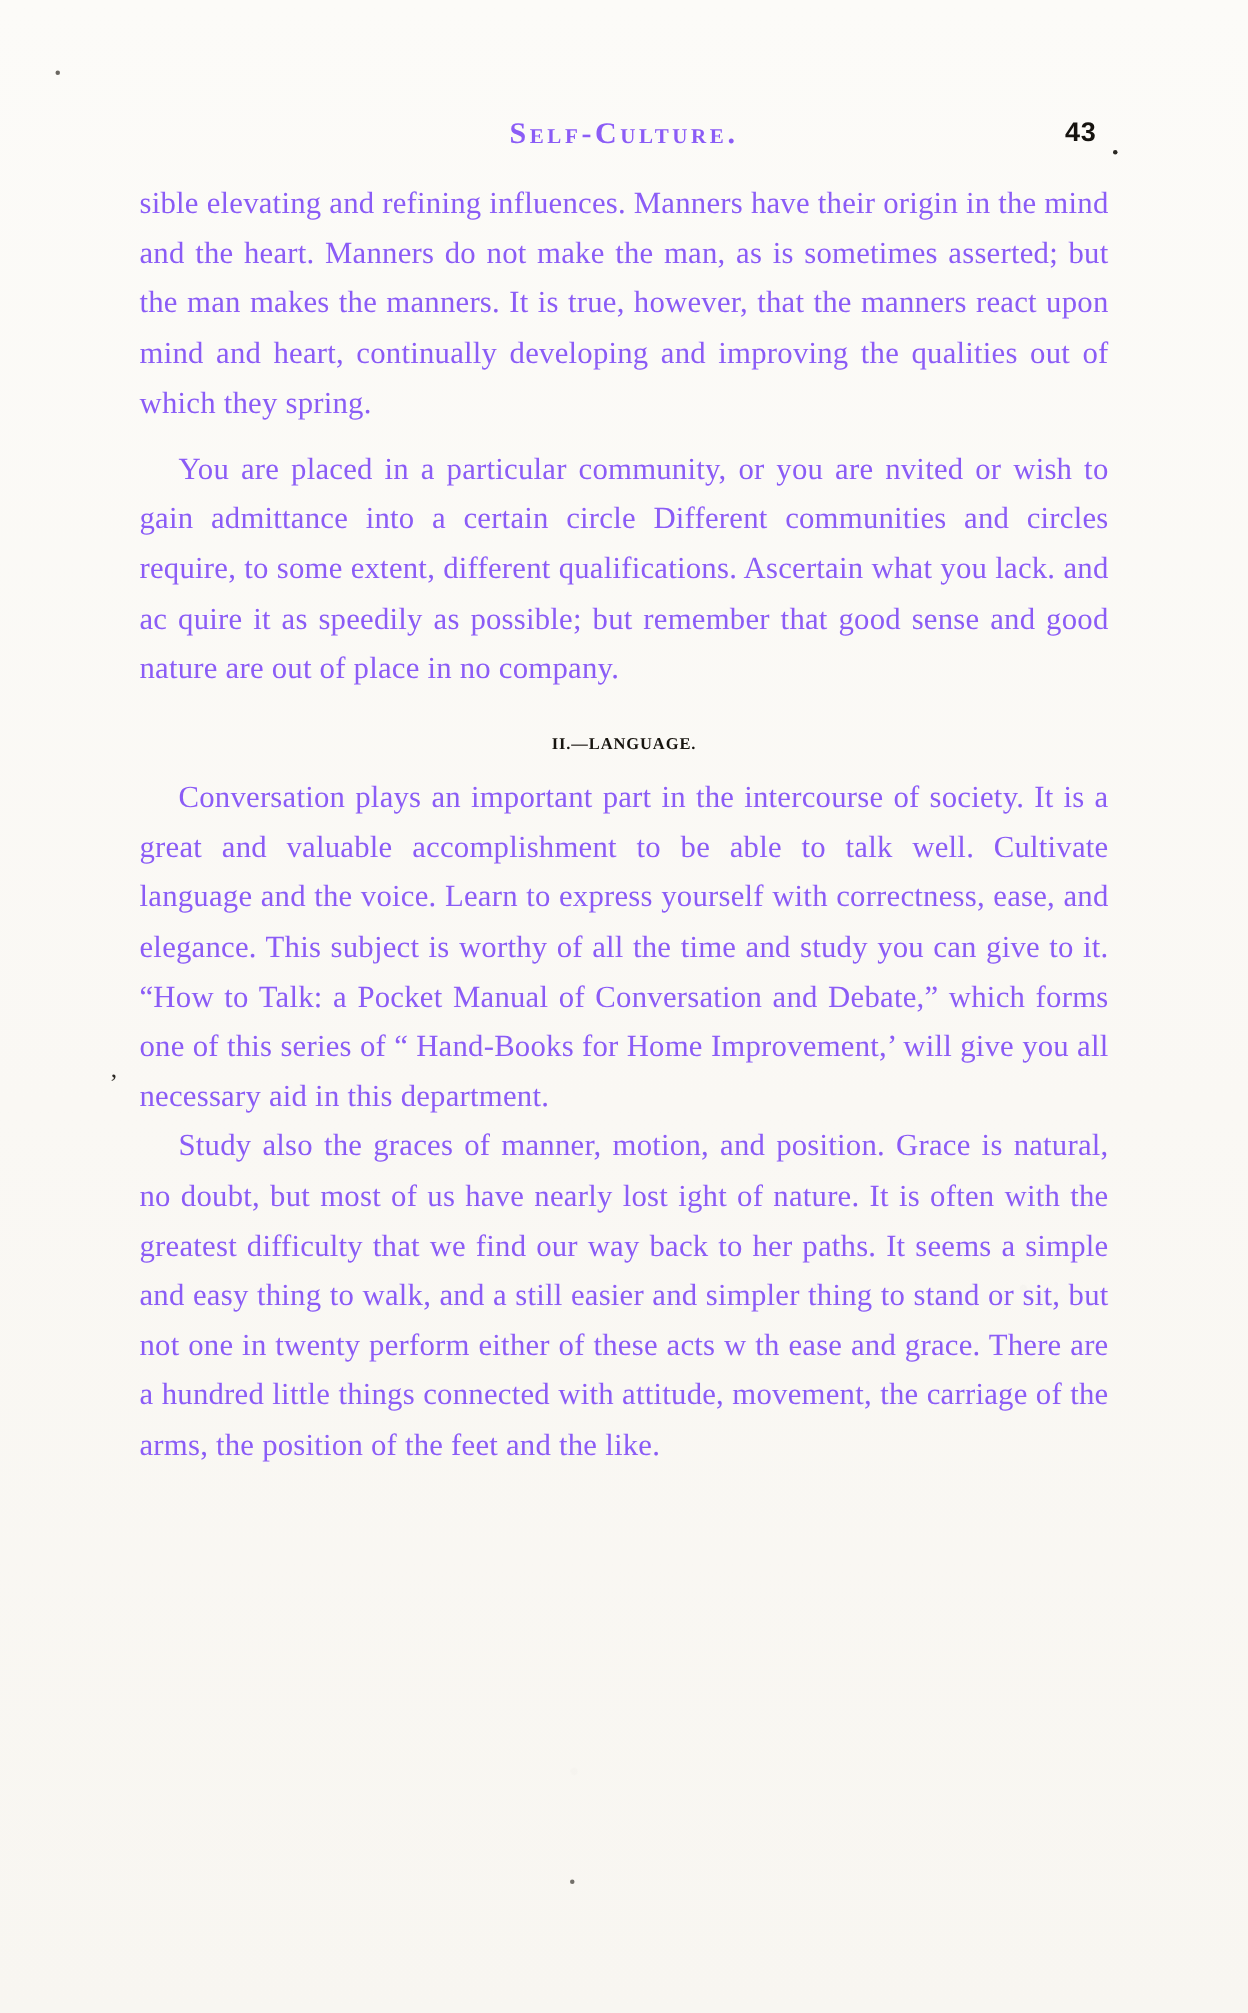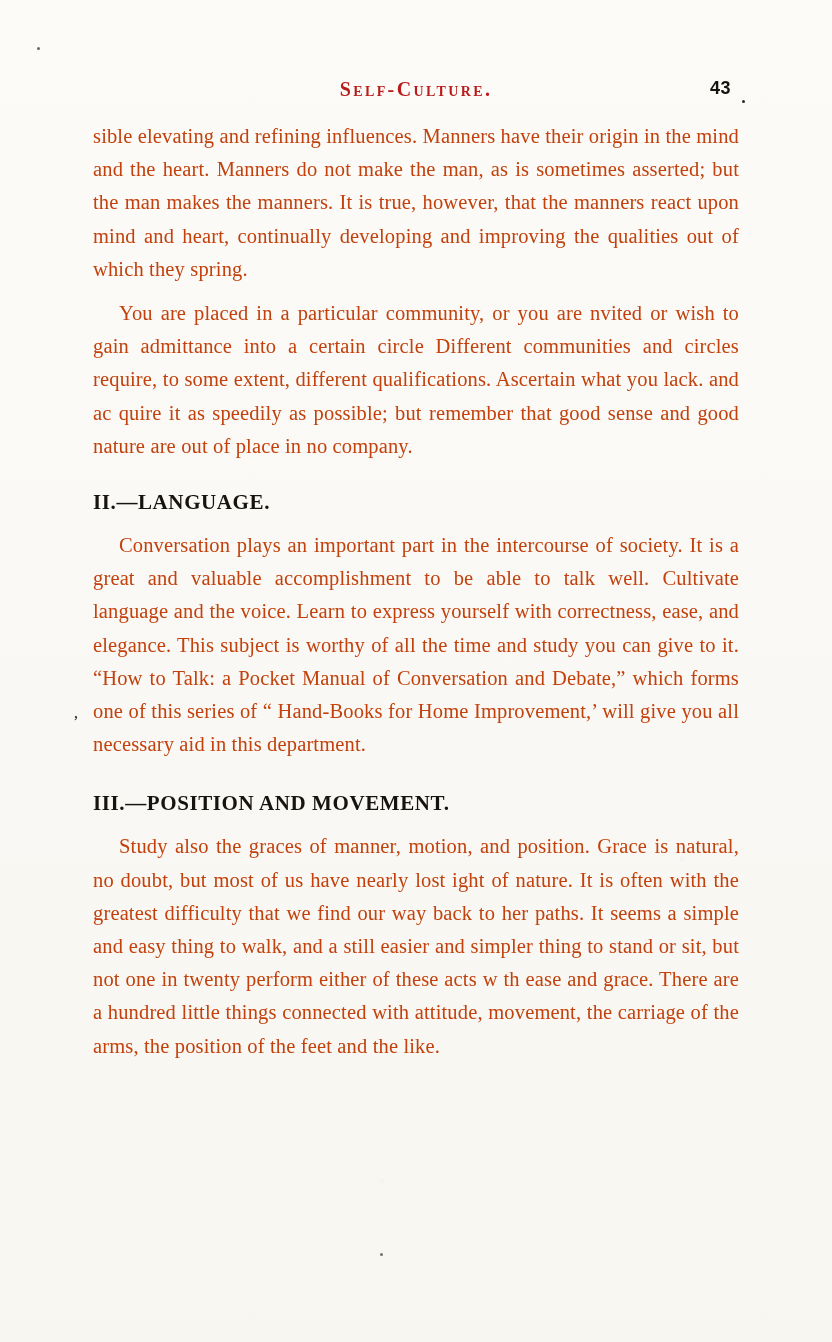--- a/index.html
+++ b/index.html
@@ -44,21 +44,21 @@
   .running-title {
     position: absolute;
     left: 0;
     right: 0;
     top: 0;
     text-align: center;
     font-variant: small-caps;
     letter-spacing: 2.4px;
     font-size: 20px;
     font-weight: 600;
-    color: #b91c1c;
+    color: #8b5cf6;
   }
   .folio {
     position: absolute;
     right: 8px;
     top: 0px;
     font-family: "Liberation Sans", sans-serif;
     font-weight: 700;
     font-size: 18px;
     letter-spacing: .5px;
     color: #16130f;
@@ -72,34 +72,34 @@
     background: #2b2823;
     border-radius: 50%;
   }
   p.body {
     margin: 0;
     font-size: 20.5px;
     line-height: 33.2px;
     text-align: justify;
     text-justify: inter-word;
     letter-spacing: 0.15px;
-    color: #c2410c;
+    color: #8b5cf6;
   }
   p.body.indent {
     text-indent: 26px;
   }
   p.body + p.body {
     margin-top: 11px;
   }
   .section-head {
     margin: 27px 0 14px 0;
-    text-align: left;
+    text-align: center;
     font-family: "Liberation Serif", serif;
     font-weight: 700;
-    font-size: 21px;
+    font-size: 11px;
     letter-spacing: 0.6px;
     font-variant: small-caps;
     color: #17140f;
   }
   .section-head.spaced {
     margin-top: 30px;
   }
   .blk {
     position: relative;
   }
@@ -154,18 +154,17 @@
       <p class="body indent">You are placed in a particular community, or you are nvited or wish to gain admittance into a certain circle Different communities and circles require, to some extent, different qualifications. Ascertain what you lack. and ac quire it as speedily as possible; but remember that good sense and good nature are out of place in no company.</p>
     </div>
 
     <div class="blk">
       <div class="section-head">II.—LANGUAGE.</div>
       <p class="body indent">Conversation plays an important part in the intercourse of society. It is a great and valuable accomplishment to be able to talk well. Cultivate language and the voice. Learn to express yourself with correctness, ease, and elegance. This subject is worthy of all the time and study you can give to it. “How to Talk: a Pocket Manual of Conversation and Debate,” which forms one of this series of “ Hand-Books for Home Improvement,’ will give you all necessary aid in this department.</p>
       <span class="margin-dot" style="top:214px;">‚</span>
     </div>
 
     <div class="blk">
-      <div class="section-head spaced">III.—POSITION AND MOVEMENT.</div>
       <p class="body indent">Study also the graces of manner, motion, and position. Grace is natural, no doubt, but most of us have nearly lost ight of nature. It is often with the greatest difficulty that we find our way back to her paths. It seems a simple and easy thing to walk, and a still easier and simpler thing to stand or sit, but not one in twenty perform either of these acts w th ease and grace. There are a hundred little things connected with attitude, movement, the carriage of the arms, the position of the feet and the like.</p>
     </div>
 
   </div>
 </div>
 
 </body></html>

